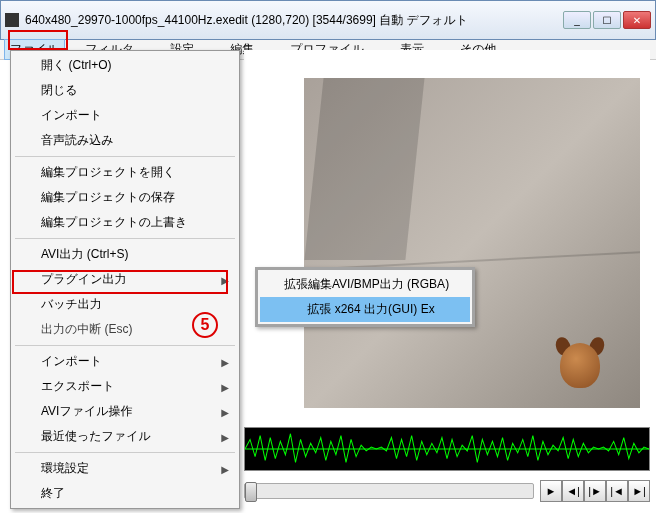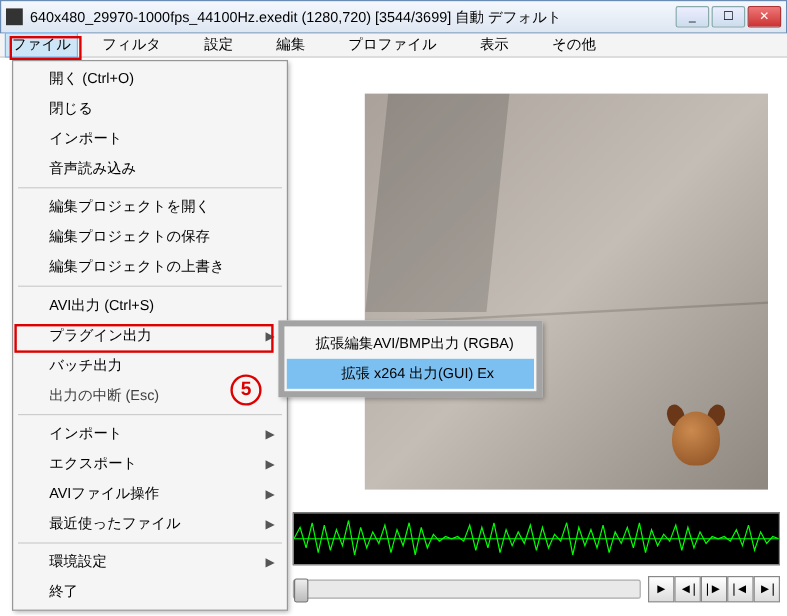--- a/index.html
+++ b/index.html
@@ -1,19 +1,19 @@
 <!DOCTYPE html>
 <html><head>
 <meta charset="utf-8">
 <style>
   * { box-sizing: border-box; margin: 0; padding: 0; }
   body { font-family: "MS PGothic", "Meiryo", sans-serif; font-size: 12px; background: #fff; width: 656px; height: 513px; overflow: hidden; position: relative; }
 
   
-  .titlebar { height: 28px; background: linear-gradient(to bottom, #f5f8fd, #dde6f2); border: 1px solid #6a8bb3; display: flex; align-items: center; padding: 0 4px; }
+  .titlebar { height: 40px; background: linear-gradient(to bottom, #f5f8fd, #dde6f2); border: 1px solid #6a8bb3; display: flex; align-items: center; padding: 0 4px; }
   .titlebar .icon { width: 14px; height: 14px; background: #333; margin-right: 6px; }
   .titlebar .title { flex: 1; color: #000; font-size: 12px; white-space: nowrap; overflow: hidden; }
   .win-btns { display: flex; gap: 2px; }
   .win-btn { width: 28px; height: 18px; border: 1px solid #8aa; background: linear-gradient(#eef,#cde); display:flex; align-items:center; justify-content:center; font-size:10px; border-radius:2px; }
   .win-btn.close { background: linear-gradient(#e77,#c33); color:#fff; border-color:#a33; }
 
   
   .menubar { height: 20px; background: #f4f4f4; border-bottom: 1px solid #ccc; display:flex; align-items:center; padding: 0 4px; gap: 4px; }
   .menubar .menu-item { padding: 2px 16px; cursor: default; }
   .menubar .menu-item.open { border: 1px solid #7eb4ea; background: #cde6f7; padding:1px 5px; }
@@ -22,21 +22,21 @@
   .highlight-file { position:absolute; left:8px; top:30px; width:60px; height:20px; border:2px solid #d00; pointer-events:none; z-index:20; }
 
   
   .dropdown { position:absolute; left:10px; top:50px; width:230px; background:#f5f5f5; border:1px solid #979797; box-shadow:2px 2px 4px rgba(0,0,0,0.3); z-index:15; padding:2px; }
   .dropdown .dm-item { padding:4px 20px 4px 28px; position:relative; cursor:default; }
   .dropdown .dm-item.disabled { color:#404040; }
   .dropdown .dm-item .arrow { position:absolute; right:8px; top:50%; transform:translateY(-50%); font-size:10px; color:#555; }
   .dropdown .sep { height:1px; background:#ccc; margin:3px 2px; } 
 
   
-  .submenu { position:absolute; left:232px; top:267px; width:220px; background:#f5f5f5; border:5px solid #a3a3a3; box-shadow:2px 2px 4px rgba(0,0,0,0.3); z-index:18; padding:2px; }
+  .submenu { position:absolute; left:255px; top:267px; width:220px; background:#f5f5f5; border:3px solid #a3a3a3; box-shadow:2px 2px 4px rgba(0,0,0,0.3); z-index:18; padding:2px; }
   .submenu .sm-item { padding:4px 12px 4px 24px; cursor:default; }
   .submenu .sm-item.hover { background:#3399ff; color:#000; background: #7cc0f2; text-align: center; }
 
   
   .circle-label { position:absolute; left:192px; top:312px; width:26px; height:26px; border:2px solid #d00; border-radius:50%; display:flex; align-items:center; justify-content:center; color:#d00; font-weight:bold; font-size:16px; z-index:19; }
 
   
   .preview-wrap { position:absolute; left:244px; top:50px; right:6px; bottom:90px; background:#fff; }
   .preview { position:absolute; left:60px; top:28px; right:10px; height:330px; background:linear-gradient(135deg,#a9a19a 0%, #c4bdb5 50%, #8e877f 100%); overflow:hidden; }
   .preview .floor-line { position:absolute; left:0; right:0; top:55%; height:2px; background:rgba(0,0,0,0.15); transform:skewY(-3deg); }

